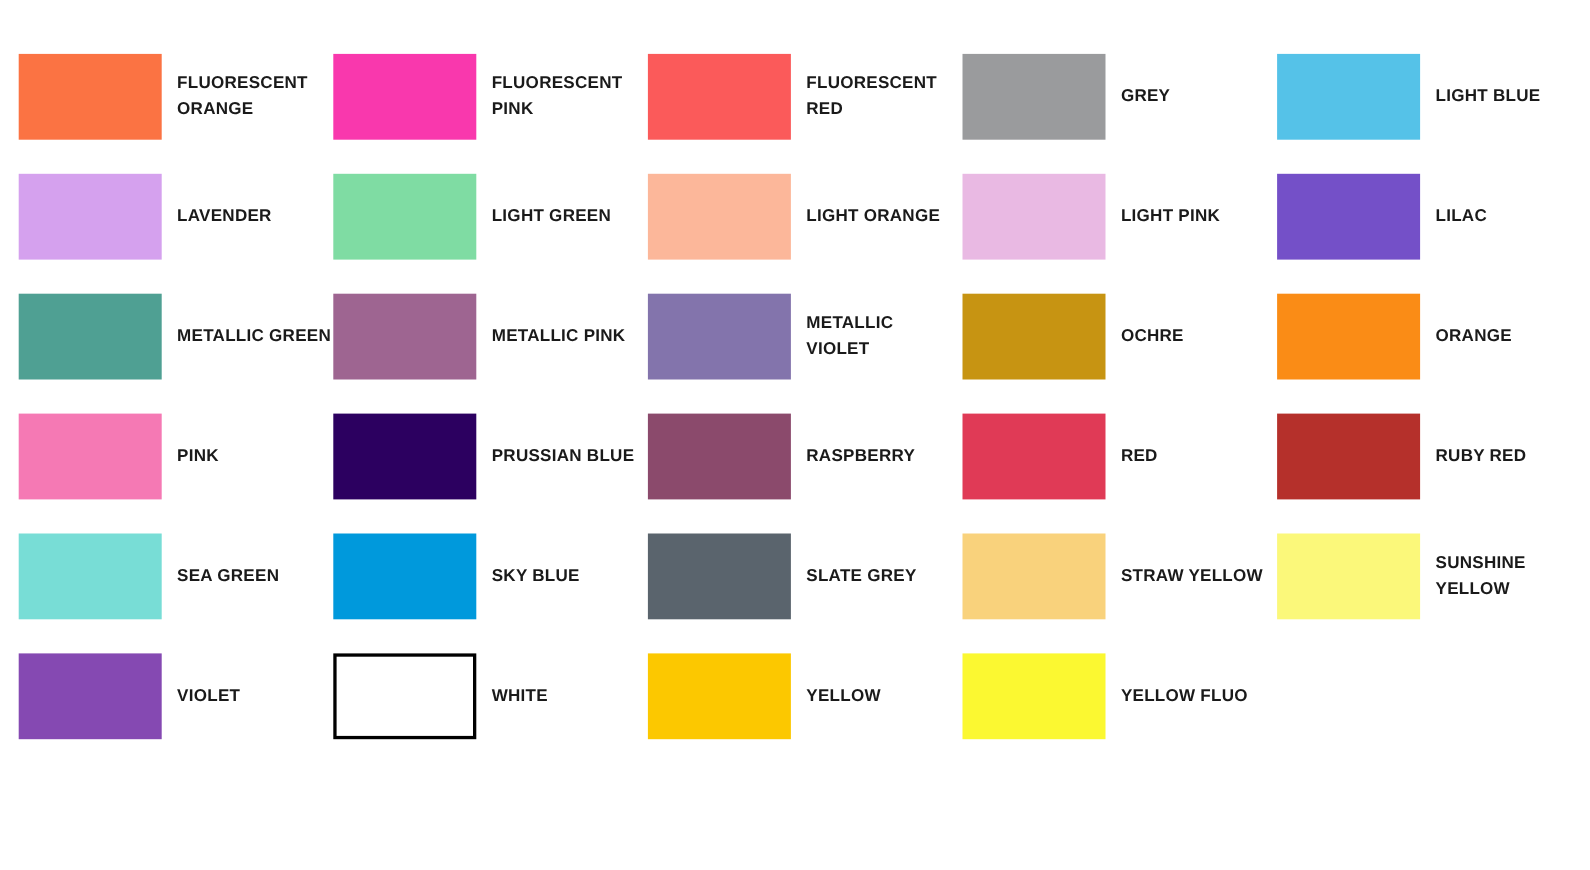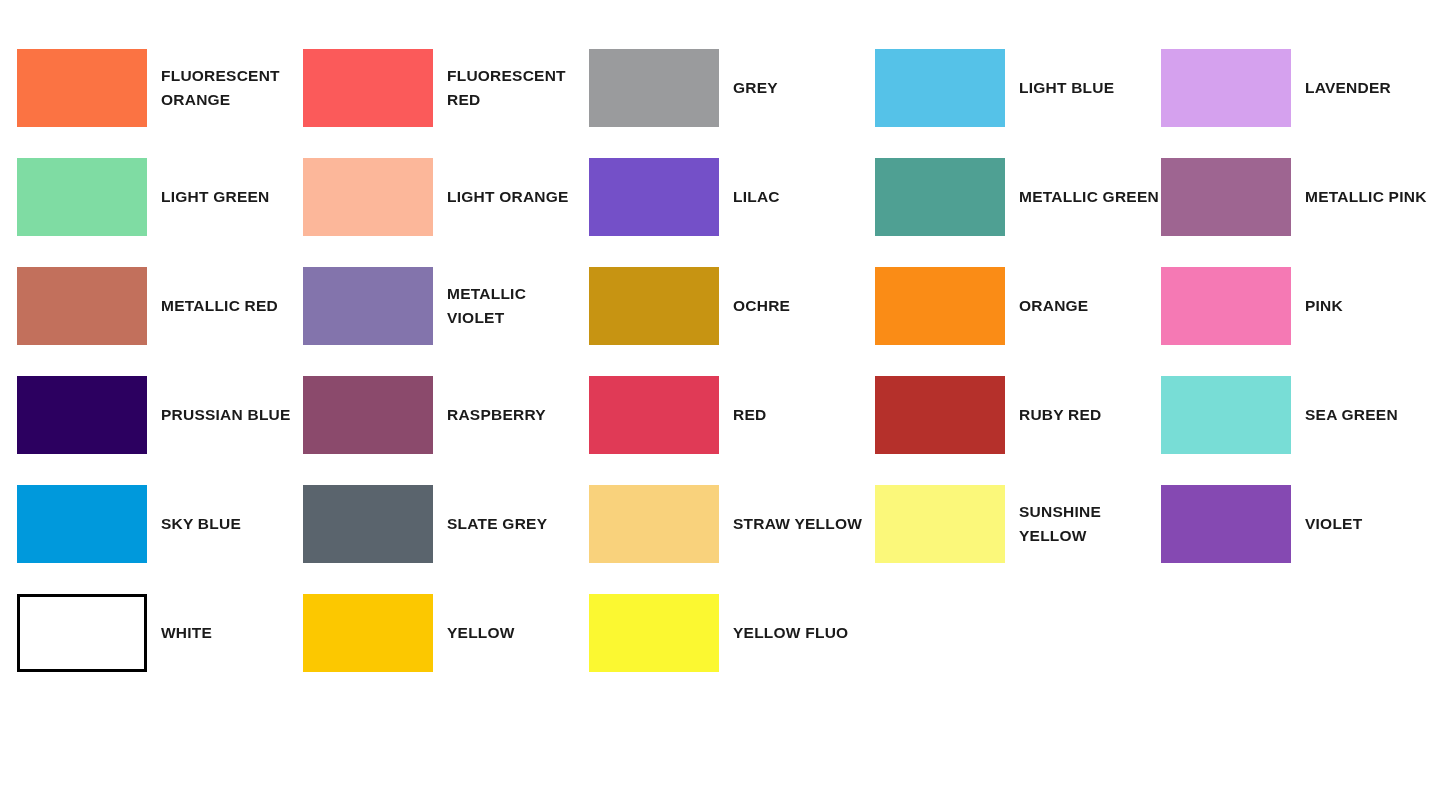--- a/index.html
+++ b/index.html
@@ -67,20 +67,24 @@
 </style>
 </head>
 <body>
 
 <div id="swatch-grid">
     <div class="swatch-cell">
       <div class="swatch-chip" title="#FB7343" style="background-color: rgb(251, 115, 67);"></div>
       <div class="swatch-label">FLUORESCENT ORANGE</div>
     </div>
     <div class="swatch-cell">
+      <div class="swatch-chip" title="#F938AD" style="background-color: rgb(249, 56, 173);"></div>
+      <div class="swatch-label">FLUORESCENT PINK</div>
+    </div>
+    <div class="swatch-cell">
       <div class="swatch-chip" title="#FB5A5A" style="background-color: rgb(251, 90, 90);"></div>
       <div class="swatch-label">FLUORESCENT RED</div>
     </div>
     <div class="swatch-cell">
       <div class="swatch-chip" title="#9A9B9D" style="background-color: rgb(154, 155, 157);"></div>
       <div class="swatch-label">GREY</div>
     </div>
     <div class="swatch-cell">
       <div class="swatch-chip" title="#55C2E8" style="background-color: rgb(85, 194, 232);"></div>
       <div class="swatch-label">LIGHT BLUE</div>
@@ -91,34 +95,34 @@
     </div>
     <div class="swatch-cell">
       <div class="swatch-chip" title="#7FDCA3" style="background-color: rgb(127, 220, 163);"></div>
       <div class="swatch-label">LIGHT GREEN</div>
     </div>
     <div class="swatch-cell">
       <div class="swatch-chip" title="#FCB79A" style="background-color: rgb(252, 183, 154);"></div>
       <div class="swatch-label">LIGHT ORANGE</div>
     </div>
     <div class="swatch-cell">
+      <div class="swatch-chip" title="#E9B9E3" style="background-color: rgb(233, 185, 227);"></div>
+      <div class="swatch-label">LIGHT PINK</div>
+    </div>
+    <div class="swatch-cell">
       <div class="swatch-chip" title="#7450C8" style="background-color: rgb(116, 80, 200);"></div>
       <div class="swatch-label">LILAC</div>
     </div>
     <div class="swatch-cell">
       <div class="swatch-chip" title="#4FA093" style="background-color: rgb(79, 160, 147);"></div>
       <div class="swatch-label">METALLIC GREEN</div>
     </div>
     <div class="swatch-cell">
       <div class="swatch-chip" title="#9E6591" style="background-color: rgb(158, 101, 145);"></div>
       <div class="swatch-label">METALLIC PINK</div>
-    </div>
-    <div class="swatch-cell">
-      <div class="swatch-chip" title="#C2705C" style="background-color: rgb(194, 112, 92);"></div>
-      <div class="swatch-label">METALLIC RED</div>
     </div>
     <div class="swatch-cell">
       <div class="swatch-chip" title="#8374AC" style="background-color: rgb(131, 116, 172);"></div>
       <div class="swatch-label">METALLIC VIOLET</div>
     </div>
     <div class="swatch-cell">
       <div class="swatch-chip" title="#C79412" style="background-color: rgb(199, 148, 18);"></div>
       <div class="swatch-label">OCHRE</div>
     </div>
     <div class="swatch-cell">

